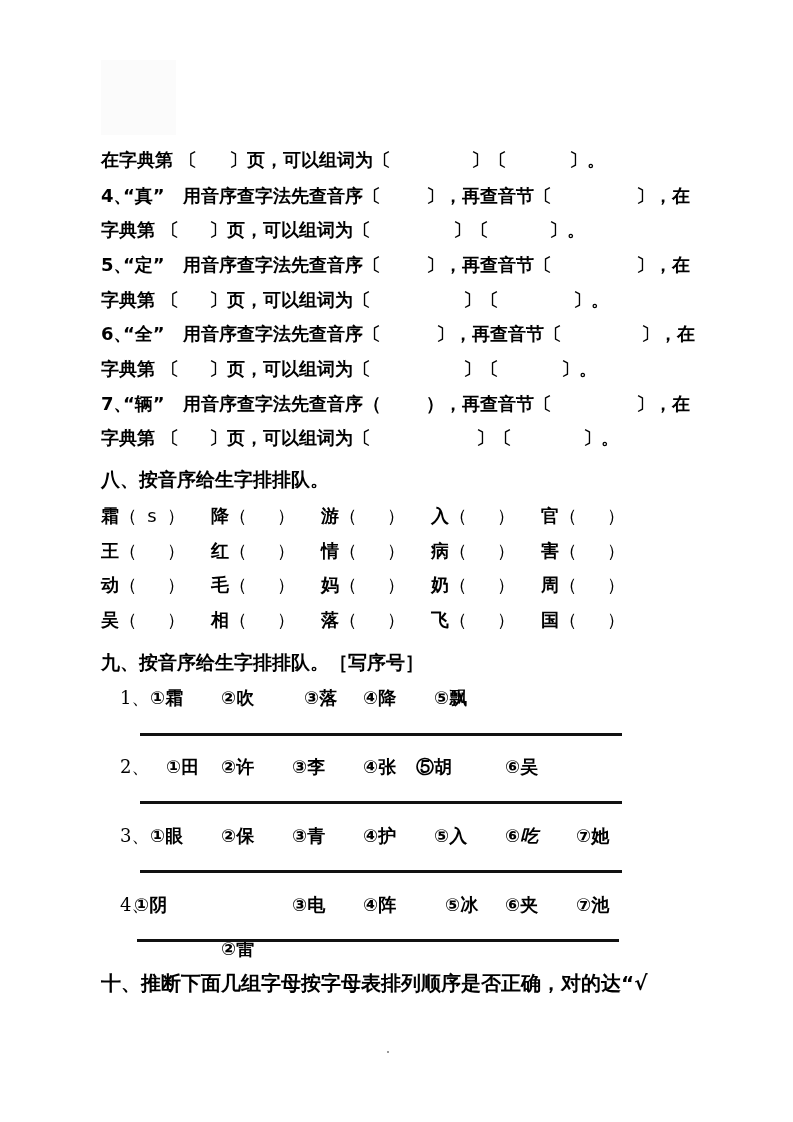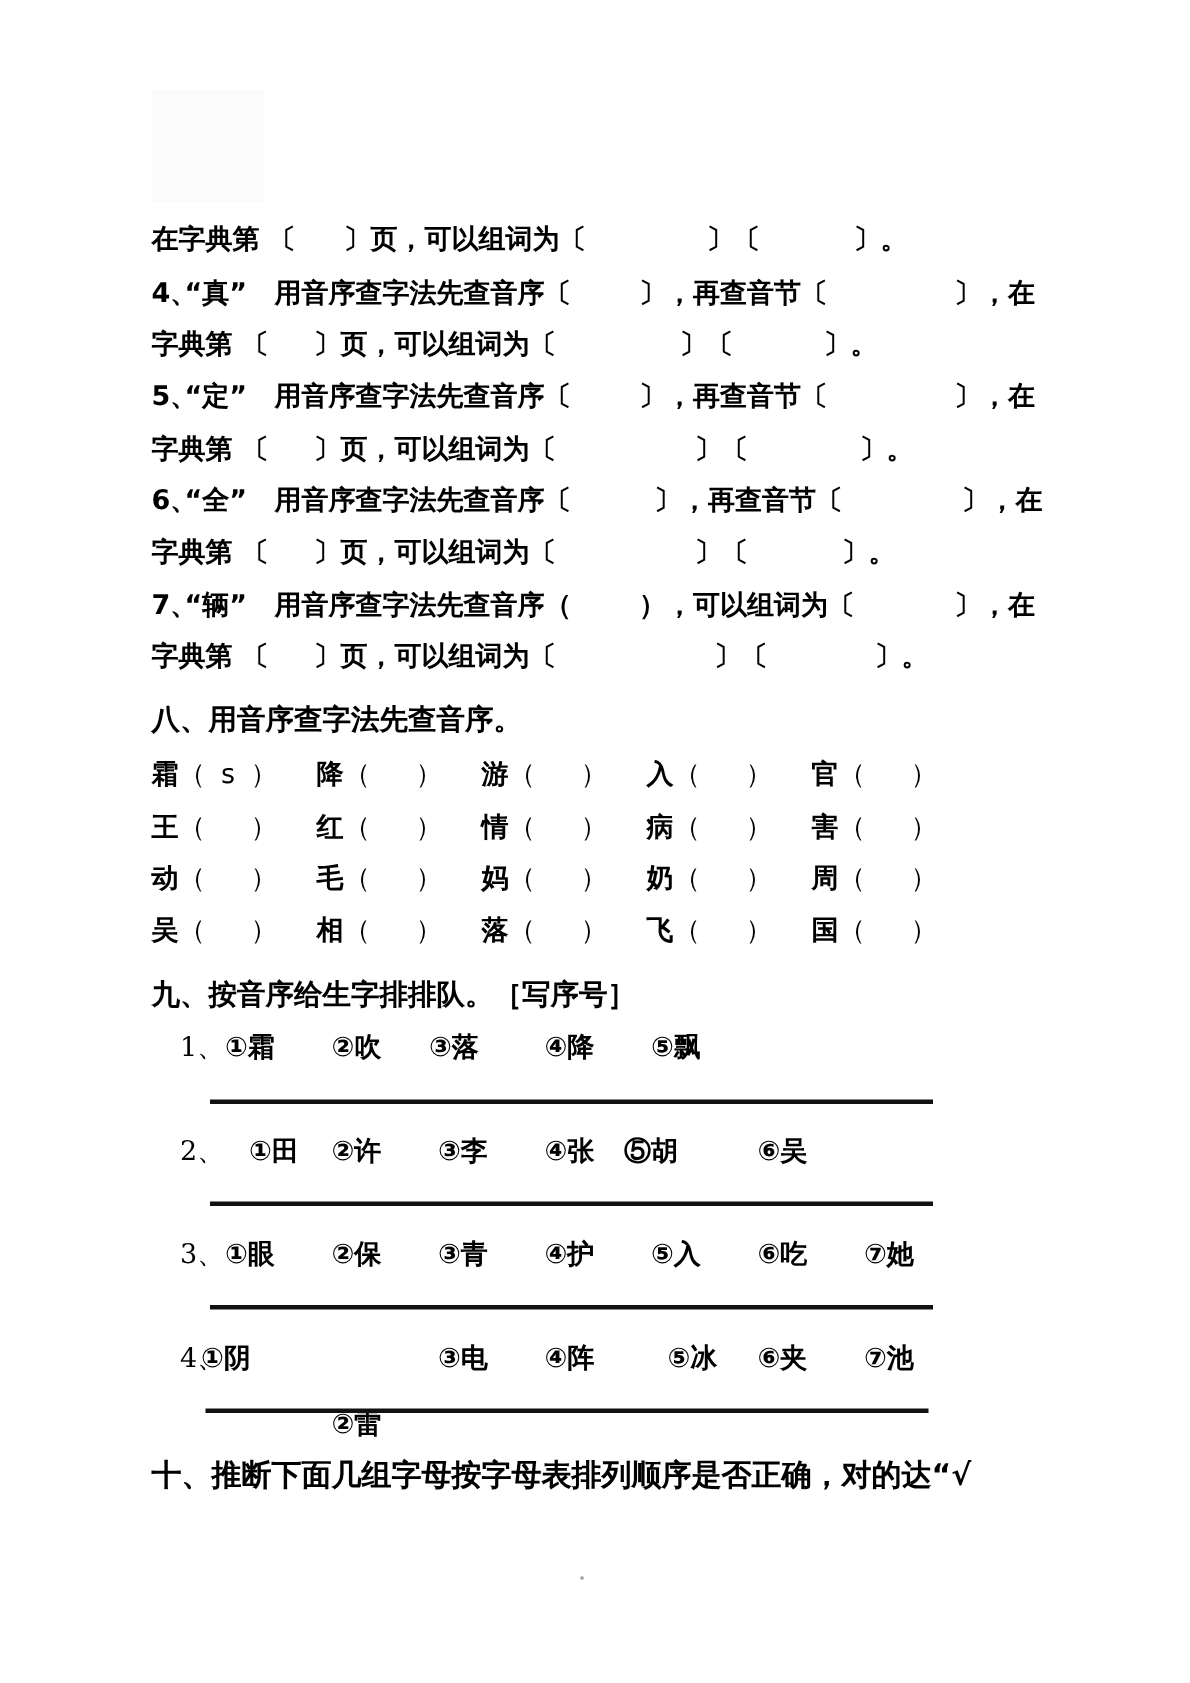--- a/index.html
+++ b/index.html
@@ -70,31 +70,31 @@
   <span class="seg" style="left:0;">字典第 〔</span>
   <span class="seg" style="left:108px;">〕页，可以组词为〔</span>
   <span class="seg" style="left:362px;">〕〔</span>
   <span class="seg" style="left:460px;">〕。</span>
 </div>
 
 <div class="line" style="top:392px;">
   <span class="seg" style="left:0;">7、</span>
   <span class="seg" style="left:22px;">“辆”</span>
   <span class="seg" style="left:82px;">用音序查字法先查音序（</span>
-  <span class="seg" style="left:325px;">），可以组词为〔</span>
+  <span class="seg" style="left:325px;">），再查音节〔</span>
   <span class="seg" style="left:535px;">〕，在</span>
 </div>
 <div class="line" style="top:426px;">
   <span class="seg" style="left:0;">字典第 〔</span>
   <span class="seg" style="left:108px;">〕页，可以组词为〔</span>
   <span class="seg" style="left:375px;">〕〔</span>
   <span class="seg" style="left:482px;">〕。</span>
 </div>
 
-<div class="heading" style="top:467px;">八、用音序查字法先查音序。</div>
+<div class="heading" style="top:467px;">八、按音序给生字排排队。</div>
 
 <div id="s8-grid">
     <div class="grid-row" style="top: 504px;">
       <div class="cell" style="left: 0px;"><span class="ch">霜</span><span class="par">（</span><span class="par" style="display: inline-block; width: 30px; text-align: center;">s</span><span class="par">）</span></div>
       <div class="cell" style="left: 110px;"><span class="ch">降</span><span class="par">（</span><span class="par" style="display: inline-block; width: 30px; text-align: center;"></span><span class="par">）</span></div>
       <div class="cell" style="left: 220px;"><span class="ch">游</span><span class="par">（</span><span class="par" style="display: inline-block; width: 30px; text-align: center;"></span><span class="par">）</span></div>
       <div class="cell" style="left: 330px;"><span class="ch">入</span><span class="par">（</span><span class="par" style="display: inline-block; width: 30px; text-align: center;"></span><span class="par">）</span></div>
       <div class="cell" style="left: 440px;"><span class="ch">官</span><span class="par">（</span><span class="par" style="display: inline-block; width: 30px; text-align: center;"></span><span class="par">）</span></div>
     </div>
     <div class="grid-row" style="top: 539px;">
@@ -120,21 +120,21 @@
     </div>
   </div>
 
 <div class="heading" style="top:650px;">九、按音序给生字排排队。［写序号］</div>
 
 <div id="s9-groups">
     <div class="order-row" style="top: 686px;">
       <span class="order-num">1、</span>
       <span class="opt" style="left: 30px;">①霜</span>
       <span class="opt" style="left: 101px;">②吹</span>
-      <span class="opt" style="left: 166px;">③落</span>
+      <span class="opt" style="left: 184px;">③落</span>
       <span class="opt" style="left: 243px;">④降</span>
       <span class="opt" style="left: 314px;">⑤飘</span>
     </div>
     <div class="answer-line" style="top: 733px; left: 140px; width: 482px;"></div>
     <div class="order-row" style="top: 755px;">
       <span class="order-num">2、</span>
       <span class="opt" style="left: 30px; margin-left: 16px;">①田</span>
       <span class="opt" style="left: 101px;">②许</span>
       <span class="opt" style="left: 172px;">③李</span>
       <span class="opt" style="left: 243px;">④张</span>
@@ -142,21 +142,21 @@
       <span class="opt" style="left: 385px;">⑥吴</span>
     </div>
     <div class="answer-line" style="top: 801px; left: 140px; width: 482px;"></div>
     <div class="order-row" style="top: 824px;">
       <span class="order-num">3、</span>
       <span class="opt" style="left: 30px;">①眼</span>
       <span class="opt" style="left: 101px;">②保</span>
       <span class="opt" style="left: 172px;">③青</span>
       <span class="opt" style="left: 243px;">④护</span>
       <span class="opt" style="left: 314px;">⑤入</span>
-      <span class="opt" style="left: 385px;">⑥吃</span>
+      <span class="opt" style="left: 385px; font-style: italic;">⑥吃</span>
       <span class="opt" style="left: 456px;">⑦她</span>
     </div>
     <div class="answer-line" style="top: 870px; left: 140px; width: 482px;"></div>
     <div class="order-row" style="top: 893px;">
       <span class="order-num">4、</span>
       <span class="opt" style="left: 14px;">①阴</span>
       <span class="opt" style="left: 101px; margin-top: 44px;">②雷</span>
       <span class="opt" style="left: 172px; text-align: center;">③电</span>
       <span class="opt" style="left: 243px;">④阵</span>
       <span class="opt" style="left: 314px; margin-left: 11px;">⑤冰</span>

